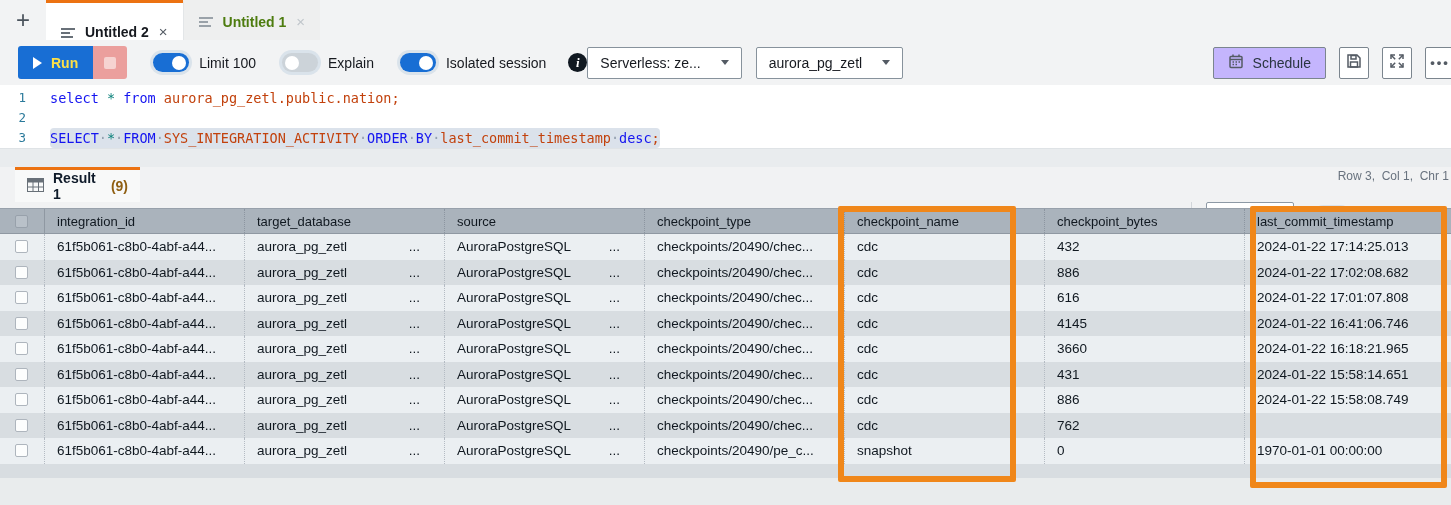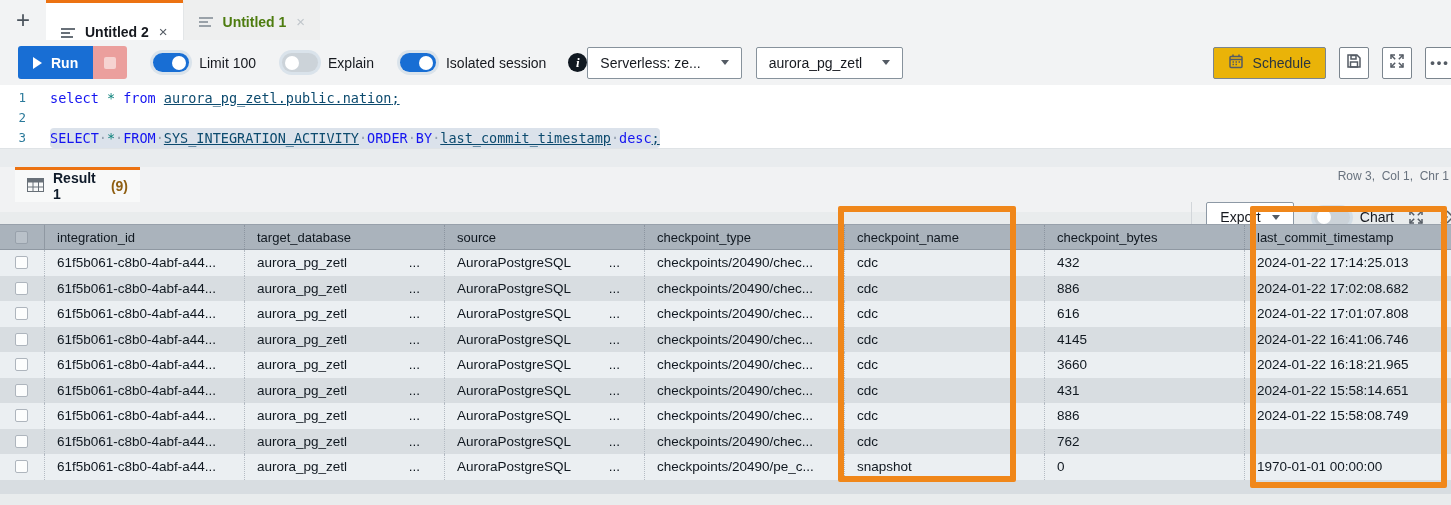--- a/index.html
+++ b/index.html
@@ -19,21 +19,21 @@
   .tab.inactive { background:#eeefef; color:#8a9299; border-left:1px solid #e3e6e8; }
   .tab .tab-label { font-weight:700; font-size:14px; }
   .tab.inactive .tab-label { color:#4d7c0f; }
   .tab .close { font-size:15px; color:#545b64; padding:0 1px; }
   .tab.inactive .close { color:#c0c6cb; }
   .script-icon svg { display:block; }
 
   
   .toolbar { height:45px; background:#f2f3f4; display:flex; align-items:center; padding:0 14px 0 18px; }
   .run-group { display:flex; align-items:stretch; height:33px; }
-  .btn-run { background:var(--run-blue); color:#ffffff; border:none; border-radius:3px 0 0 3px;
+  .btn-run { background:var(--run-blue); color:#fde047; border:none; border-radius:3px 0 0 3px;
     font-weight:700; font-size:14px; padding:16px 15px; display:flex; align-items:center; gap:9px; cursor:pointer;
     font-family:"Liberation Sans", sans-serif; }
   .play-tri { width:0; height:0; border-left:9px solid #ffffff; border-top:6px solid transparent; border-bottom:6px solid transparent; }
   .btn-stop { width:34px; background:#eb9f9d; border:none; border-radius:0 3px 3px 0;
     display:flex; align-items:center; justify-content:center; cursor:pointer; }
   .stop-square { width:12px; height:12px; background:#f6d3d1; border-radius:2px; }
 
   .tgl-group { display:flex; align-items:center; gap:10px; margin-left:26px; }
   .switch { width:36px; height:19px; border-radius:10px; position:relative; cursor:pointer;
     box-shadow:0 0 0 3px rgba(176,198,219,0.35); }
@@ -49,35 +49,35 @@
     font-family:"Liberation Serif", serif; font-style:italic; font-weight:700; font-size:13px; cursor:pointer; }
 
   .select { height:32px; background:#fff; border:1px solid #87929c; border-radius:2px;
     padding:0 12px; display:flex; align-items:center; gap:20px; font-size:14px; color:#16191f; cursor:pointer; }
   .select:first-of-type { margin-left:22px; }
   .select + .select { margin-left:14px; }
   .caret-down { width:0; height:0; border-top:5px solid #545b64; border-left:4.5px solid transparent; border-right:4.5px solid transparent; }
 
   .toolbar-spacer { flex:1; }
   .right-btns { display:flex; align-items:center; gap:13px; }
-  .btn-outline { height:32px; background:#eab308; border:1px solid #7b858e; border-radius:2px;
+  .btn-outline { height:32px; background:#c4b5fd; border:1px solid #7b858e; border-radius:2px;
     display:flex; align-items:center; gap:9px; padding:0 14px; font-size:14px; color:#2a3541; cursor:pointer;
     font-family:"Liberation Sans", sans-serif; }
   .icon-btn { width:30px; height:32px; background:#fff; border:1px solid #7b858e; border-radius:2px;
     display:flex; align-items:center; justify-content:center; cursor:pointer; }
   .icon-btn.partial { margin-right:-18px; }
   .dots { color:#545b64; font-weight:700; letter-spacing:2px; font-size:13px; }
 
   
   .editor { height:63px; background:#ffffff; padding-top:3px; font-family:"DejaVu Sans Mono", monospace; font-size:13.5px; }
   .code-line { height:20px; line-height:20px; display:flex; white-space:pre; }
   .lnum { width:50px; flex:none; text-align:right; padding-right:24px; color:#2b7a9b; font-size:12.5px; }
   .kw { color:#1414f0; }
   .op { color:#0b807a; }
-  .id, .pn { color:#0c4a6e;text-decoration:underline; }
+  .id, .pn { color:#c2410c; }
   .sel-bg { background:#dbe2eb; border-radius:4px; }
   .ws-dot { color:#94a1b0; }
 
   .statusbar { height:19px; background:#e9ecee; border-top:1px solid #dfe3e6;
     font-size:12px; color:#68727e; line-height:18px; text-align:right; white-space:pre; padding-right:2px; }
 
   
   .results-bar { height:45px; background:#f1f2f3; display:flex; align-items:stretch;flex-direction:column; }
   .result-tab { margin-left:15px; width:125px; background:#f8f9f9; border-top:3px solid var(--accent-orange);
     display:flex; align-items:center; gap:9px; padding:0 12px; cursor:pointer; }
@@ -85,21 +85,21 @@
   .result-count { font-size:14px; font-weight:700; color:#8f5f12; }
   .res-right { margin-left:auto; display:flex; gap:14px; padding-right:4px; }
   .v-divider { width:1px; height:26px; background:#d2d6da; }
   .btn-export { height:30px; background:#fff; border:1px solid #8d99a5; border-radius:2px;
     display:flex; align-items:center; gap:11px; padding:0 13px; font-size:14px; color:#16191f; cursor:pointer;
     font-family:"Liberation Sans", sans-serif; }
   .plain-icon { display:flex; align-items:center; justify-content:center; cursor:pointer; }
   .partial-chev { margin-right:-7px; }
 
   
-  .rtable { position:absolute; left:0; top:224px; width:1451px; }
+  .rtable { position:absolute; left:0; top:208px; width:1451px; }
   .thead { height:26px; display:flex; background:#aab3bc; border-top:1px solid #98a1ab; border-bottom:1px solid #8f98a2;
     font-size:13px; color:#101820; }
   .th { display:flex; align-items:center; padding-left:12px; border-right:1px dotted #8c95a0; }
   .trow { height:25.5px; display:flex; font-size:13.5px; color:#101820; }
   .trow:nth-child(odd) { background:#ebeff2; }
   .trow:nth-child(even) { background:#d8dde1; }
   .td { display:flex; align-items:center; padding-left:12px; border-right:1px dotted #b4bbc3; overflow:hidden; }
   .cell-check { width:45px; padding-left:15px; flex:none; }
   .thead .cell-check { border-right:1px solid #8f98a2; }
   .c0 { width:200px; flex:none; }

